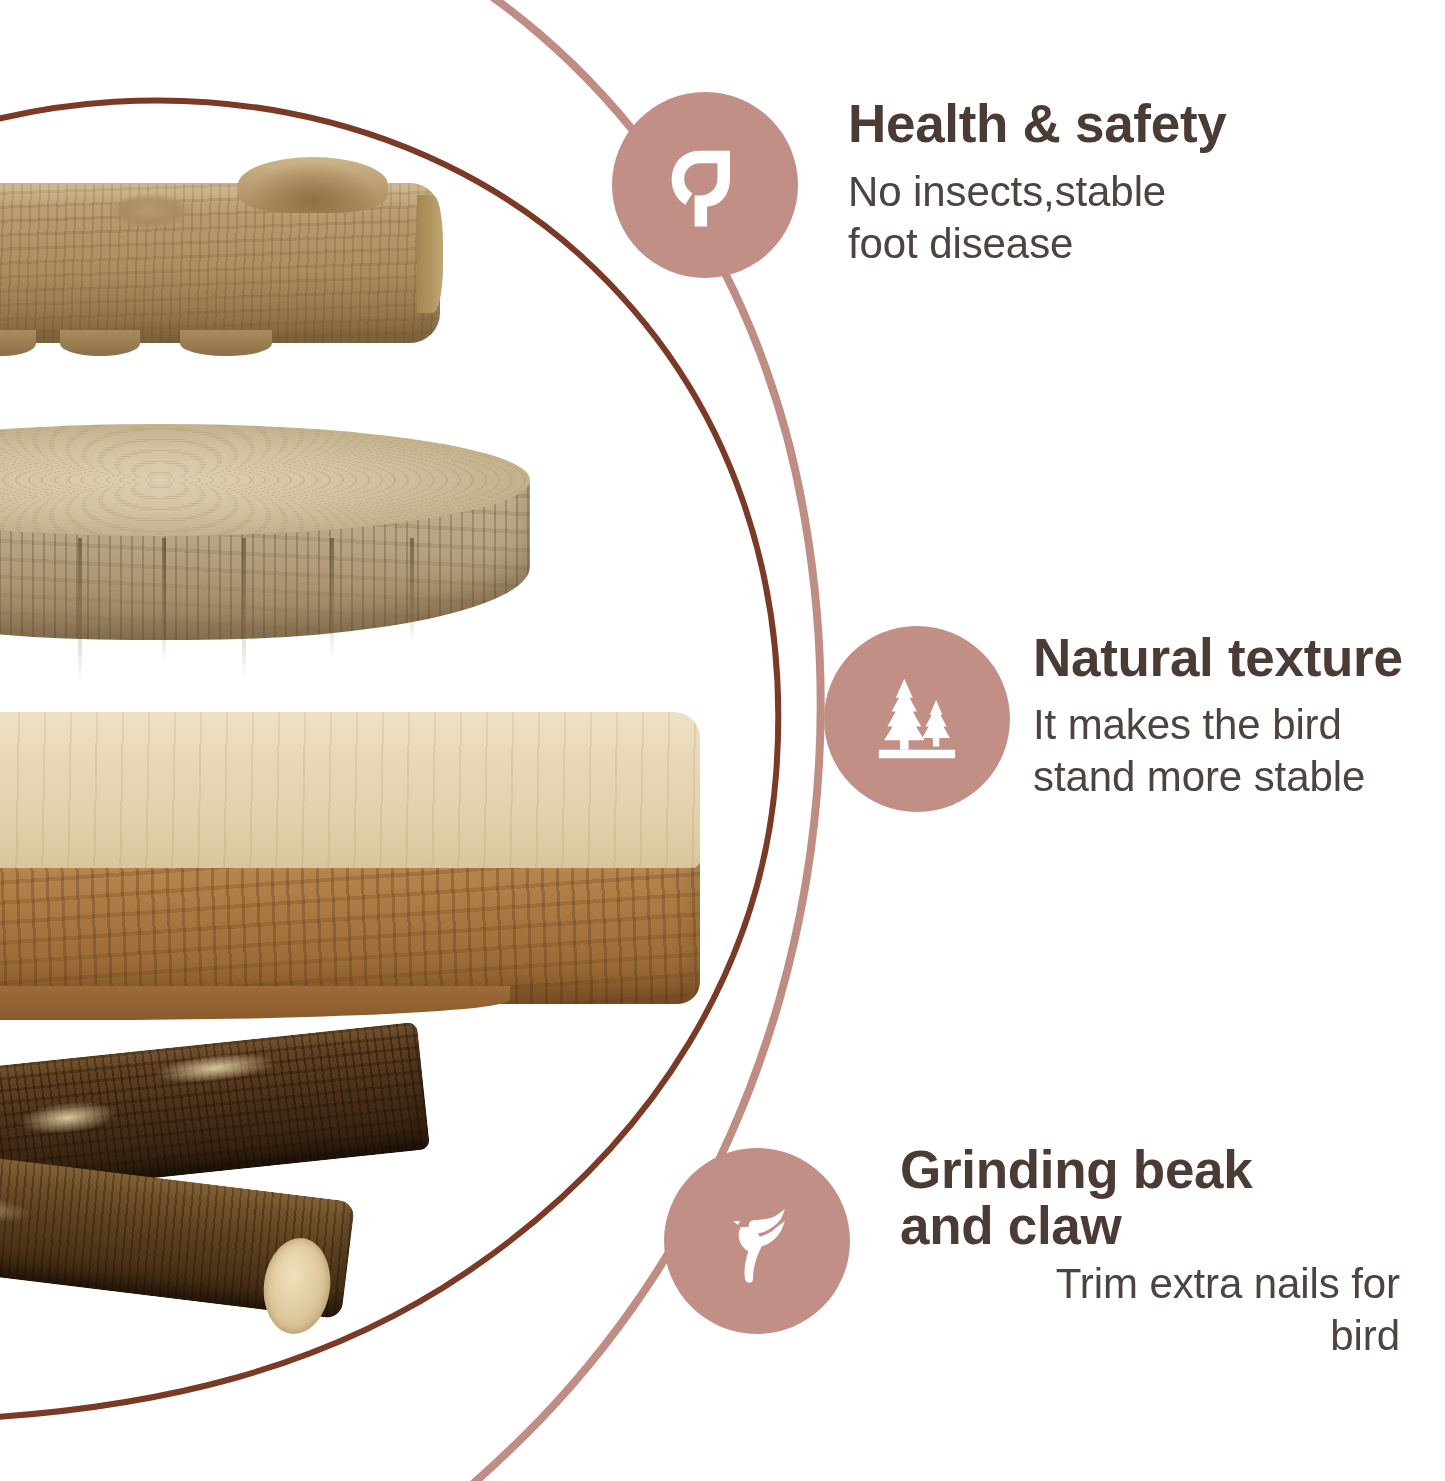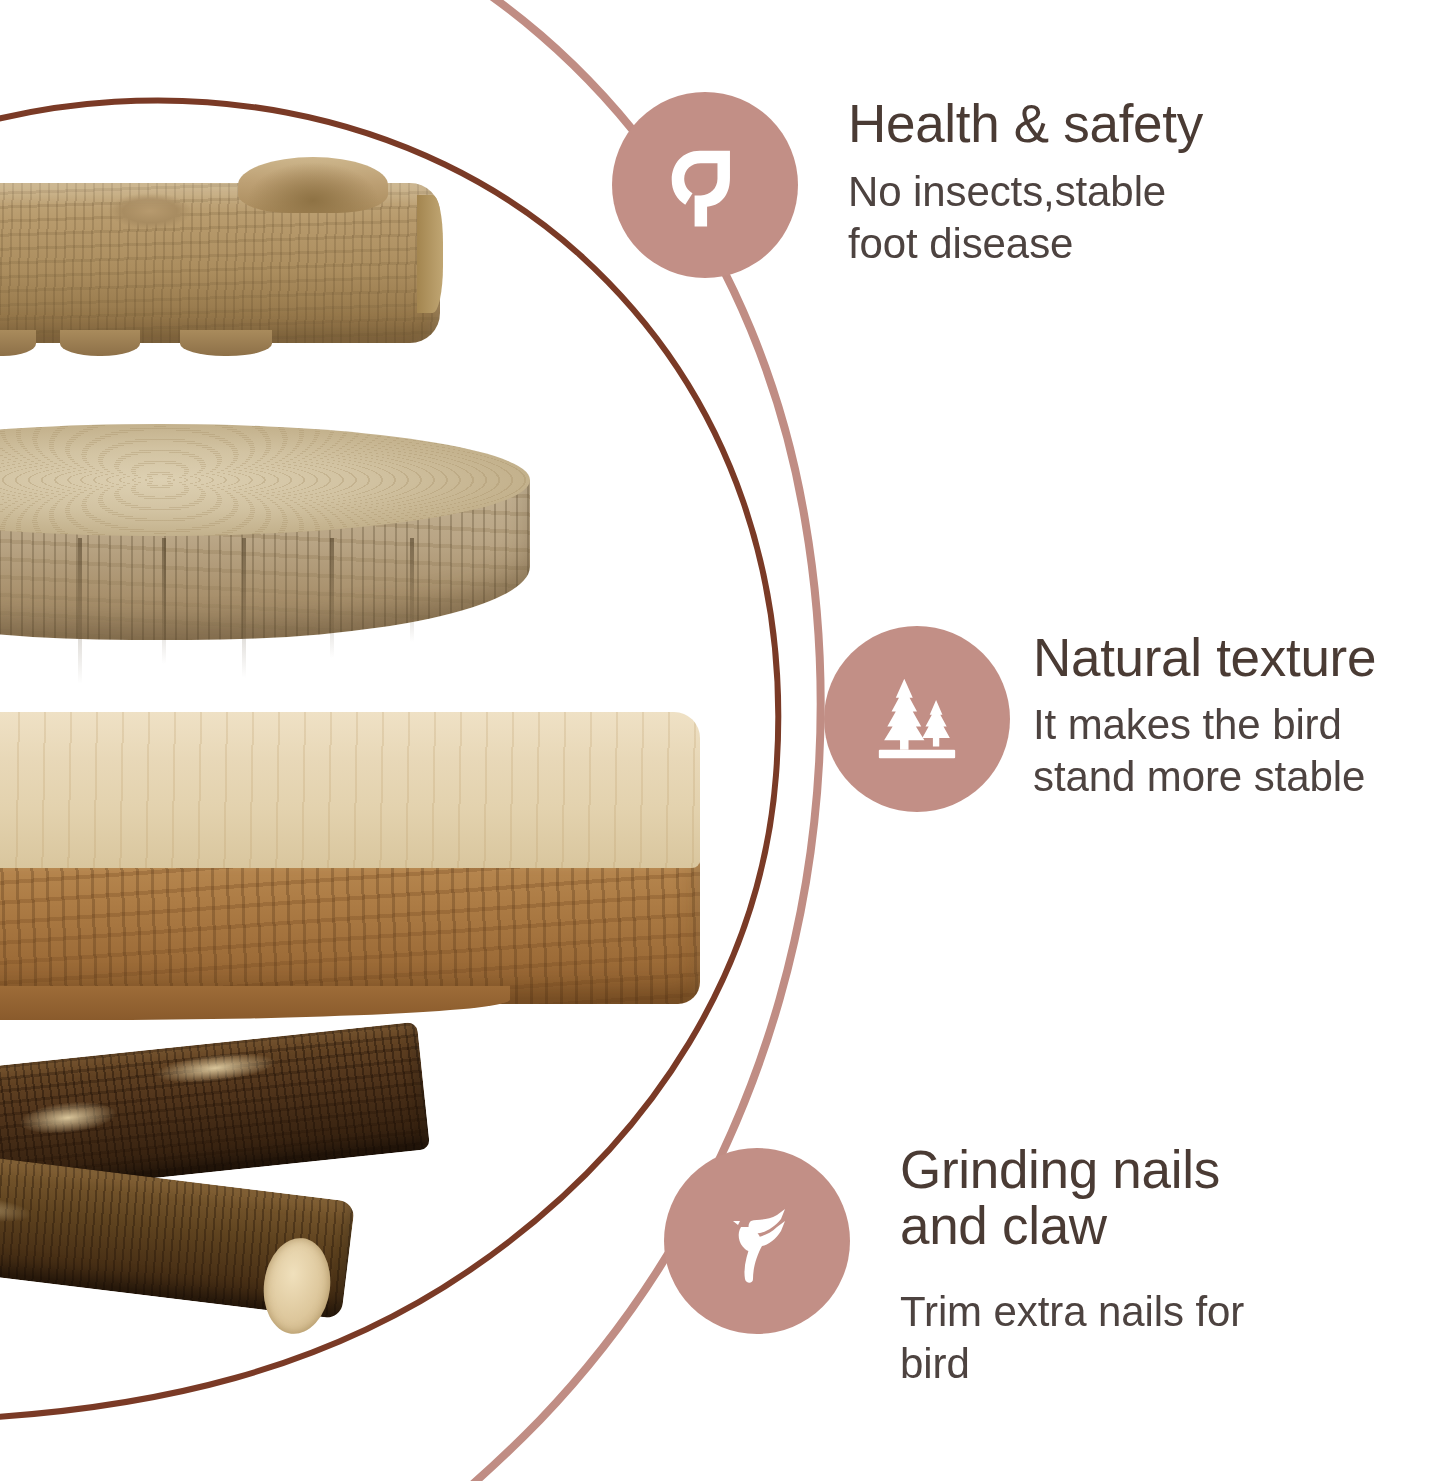--- a/index.html
+++ b/index.html
@@ -114,42 +114,42 @@
   
   .feature { position:absolute; display:flex; align-items:flex-start; }
   .badge {
     position:absolute; border-radius:50%;
     display:flex; align-items:center; justify-content:center;
   }
   .badge svg { display:block; }
 
   .ftext { position:absolute; }
   .ftitle {
-    font-weight:normal; color:#4a3b34; line-height:1.06;
+    font-weight:bold; color:#4a3b34; line-height:1.06;
     letter-spacing:-0.3px; white-space:pre-line;
   }
   .fdesc {
     color:#4d4340; line-height:1.24; white-space:pre-line;
     letter-spacing:-0.1px;
   }
 
   #f1 .badge { left:612px; top:92px;  width:186px; height:186px; }
   #f1 .ftext { left:848px; top:96px;  width:560px; }
   #f1 .ftitle{ font-size:53px; }
   #f1 .fdesc { font-size:42px; margin-top:14px; }
 
   #f2 .badge { left:824px; top:626px; width:186px; height:186px; }
   #f2 .ftext { left:1033px; top:630px; width:470px; }
   #f2 .ftitle{ font-size:53px; }
   #f2 .fdesc { font-size:42px; margin-top:13px; }
 
   #f3 .badge { left:664px; top:1148px; width:186px; height:186px; }
   #f3 .ftext { left:900px; top:1142px; width:500px; }
   #f3 .ftitle{ font-size:53px; }
-  #f3 .fdesc { font-size:42px; margin-top:32px; }
+  #f3 .fdesc { font-size:42px; margin-top:4px;text-align:right; }
 </style>
 </head>
 <body>
 
 <svg id="arc-layer" viewBox="0 0 1445 1481" xmlns="http://www.w3.org/2000/svg" aria-hidden="true">
 
   <path d="M 398 -60 C 600 40 760 250 805 520 C 860 840 770 1180 540 1420 C 505 1456 470 1488 430 1520" fill="none" stroke="#c08d84" stroke-width="8" stroke-linecap="round"></path>
 
   <path d="M -60 135 C 170 60 420 110 580 255 C 740 400 790 595 776 775 C 762 960 660 1140 470 1270 C 330 1366 160 1412 -60 1420" fill="none" stroke="#7a3a26" stroke-width="6" stroke-linecap="round"></path>
 </svg>
@@ -243,18 +243,18 @@
           <path d="M44 30 C50 28 60 30 70 24 L78 18 L74 28 C66 38 54 44 46 42 C41 41 40 33 44 30 Z"></path>
 
           <path d="M52 46 C58 44 64 42 70 36 L78 30 L74 40 C68 50 58 56 52 55 C47 54 47 48 52 46 Z"></path>
 
           <path d="M31 34 L26 30 L33 30 Z"></path>
         </g>
       </svg>
     </span>
   </div>
   <div class="ftext">
-    <div class="ftitle">Grinding nails
+    <div class="ftitle">Grinding beak
 and claw</div>
     <div class="fdesc">Trim extra nails for
 bird</div>
   </div>
 </div>
 
 </body></html>

